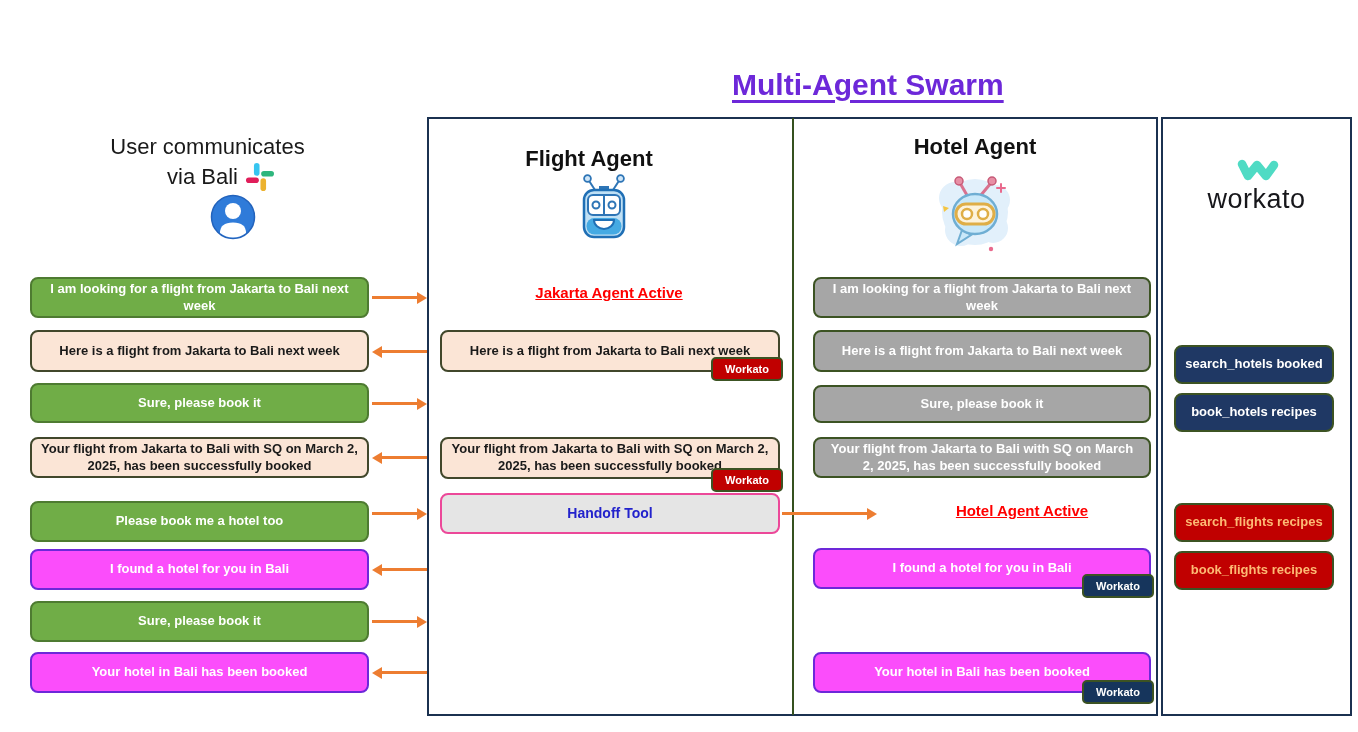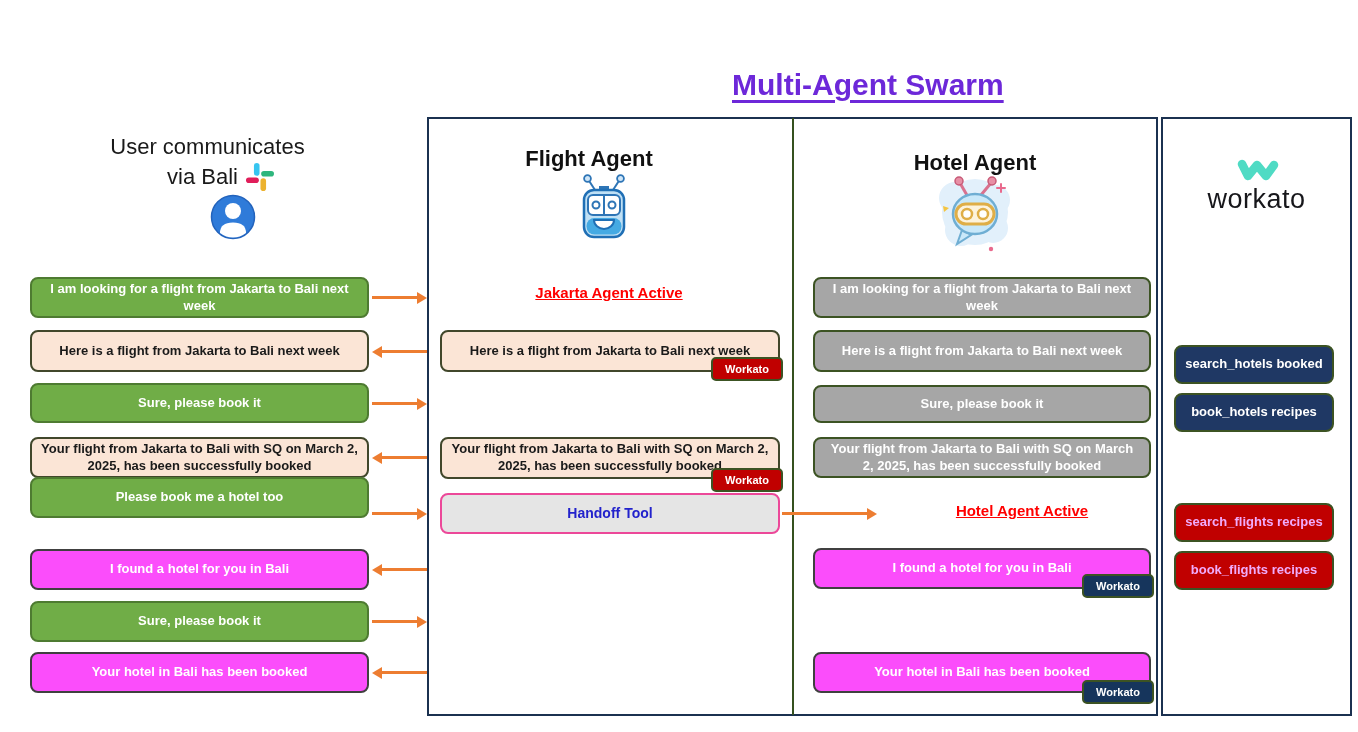--- a/index.html
+++ b/index.html
@@ -14,24 +14,24 @@
           font-size:22px;color:#1a1a1a;line-height:1.35;}
   .user-header .hline2{display:flex;align-items:center;justify-content:center;gap:8px;padding-left:26px;}
   .status{position:absolute;font-weight:bold;font-size:15px;color:#ff0000;
           text-decoration:underline;text-align:center;}
   .box{position:absolute;display:flex;align-items:center;justify-content:center;text-align:center;
           border-radius:8px;font-weight:bold;font-size:13px;line-height:1.3;
           padding:3px 9px;box-sizing:border-box;}
   .green{background:#70AD47;border:2px solid #4e7b31;color:#fff;}
   .cream{background:#FBE5D6;border:2px solid #41472b;color:#1a1a1a;}
   .gray{background:#A6A6A6;border:2px solid #3c5323;color:#fff;}
-  .magenta{background:#FB4DFB;border:2px solid #404040;color:#fff;}
+  .magenta{background:#FB4DFB;border:2px solid #6d28d9;color:#fff;}
   .yellow{background:#e5e5e5;border:2px solid #ec4899;color:#2222cc;}
   .navybox{background:#1F3864;border:2px solid #3c5323;color:#fff;}
-  .redbox{background:#C00000;border:2px solid #3c5323;color:#f0abfc;}
+  .redbox{background:#C00000;border:2px solid #3c5323;color:#fdba74;}
   .badge{position:absolute;width:68px;height:20px;display:flex;align-items:center;justify-content:center;
           font-size:11px;font-weight:bold;color:#fff;border-radius:5px;z-index:5;box-sizing:content-box;}
   .badge.red{background:#C00000;border:2px solid #3c5323;}
   .badge.navy{background:#16355c;border:2px solid #3c5323;}
   .arrow{position:absolute;height:3px;background:#ED7D31;}
   .head-r{position:absolute;right:-10px;top:50%;transform:translateY(-50%);width:0;height:0;
           border-top:6px solid transparent;border-bottom:6px solid transparent;border-left:10px solid #ED7D31;}
   .head-l{position:absolute;left:-10px;top:50%;transform:translateY(-50%);width:0;height:0;
           border-top:6px solid transparent;border-bottom:6px solid transparent;border-right:10px solid #ED7D31;}
   .icon{position:absolute;}
@@ -68,21 +68,21 @@
       <circle cx="23" cy="23" r="21.5" fill="#2F7BD9" stroke="#2363bc" stroke-width="1.5"></circle>
       <circle cx="23" cy="17" r="8" fill="#fff"></circle>
       <path d="M10 39 Q10 28.5 23 28.5 Q36 28.5 36 39 Q30 43.5 23 43.5 Q16 43.5 10 39 Z" fill="#fff"></path>
     </svg>
   </div>
 
   <div class="box green" style="left:30px;top:277px;width:339px;height:41px;">I am looking for a flight from Jakarta to Bali next week</div>
   <div class="box cream" style="left:30px;top:330px;width:339px;height:42px;">Here is a flight from Jakarta to Bali next week</div>
   <div class="box green" style="left:30px;top:383px;width:339px;height:40px;">Sure, please book it</div>
   <div class="box cream" style="left:30px;top:437px;width:339px;height:41px;">Your flight from Jakarta to Bali with SQ on March 2, 2025, has been successfully booked</div>
-  <div class="box green" style="left:30px;top:477px;width:339px;height:41px;">Please book me a hotel too</div>
+  <div class="box green" style="left:30px;top:501px;width:339px;height:41px;">Please book me a hotel too</div>
   <div class="box magenta" style="left:30px;top:549px;width:339px;height:41px;">I found a hotel for you in Bali</div>
   <div class="box green" style="left:30px;top:601px;width:339px;height:41px;">Sure, please book it</div>
   <div class="box magenta" style="left:30px;top:652px;width:339px;height:41px;">Your hotel in Bali has been booked</div>
 
   <div class="arrow" style="left:372px;top:296px;width:45px;">
       <span class="head-r"></span>
     </div>
   <div class="arrow" style="left:382px;top:350px;width:45px;">
       <span class="head-l"></span>
     </div>
@@ -128,21 +128,21 @@
   <div class="badge red" style="left:711px;top:357px;">Workato</div>
 
   <div class="box cream" style="left:440px;top:437px;width:340px;height:42px;">Your flight from Jakarta to Bali with SQ on March 2, 2025, has been successfully booked</div>
   <div class="badge red" style="left:711px;top:468px;">Workato</div>
 
   <div class="box yellow" style="left:440px;top:493px;width:340px;height:41px;font-size:14px;">Handoff Tool</div>
   <div class="arrow" style="left:782px;top:512px;width:85px;">
       <span class="head-r"></span>
     </div>
 
-  <div class="agent-title" style="left:793px;top:150px;width:364px;">Hotel Agent</div>
+  <div class="agent-title" style="left:793px;top:134px;width:364px;">Hotel Agent</div>
   <div class="icon" style="left:933px;top:168px;width:84px;height:88px;">
     <svg width="84" height="88" viewBox="0 0 84 88">
       <circle cx="42" cy="44" r="33" fill="#E2F0FB"></circle>
       <circle cx="22" cy="30" r="16" fill="#E2F0FB"></circle>
       <circle cx="62" cy="32" r="15" fill="#E2F0FB"></circle>
       <circle cx="28" cy="62" r="16" fill="#E2F0FB"></circle>
       <circle cx="60" cy="60" r="15" fill="#E2F0FB"></circle>
       <line x1="35" y1="29" x2="27" y2="15" stroke="#D9718E" stroke-width="3" stroke-linecap="round"></line>
       <line x1="48" y1="27" x2="58" y2="15" stroke="#D9718E" stroke-width="3" stroke-linecap="round"></line>
       <circle cx="26" cy="13" r="4" fill="#E78FA5" stroke="#C75A77" stroke-width="1.5"></circle>

